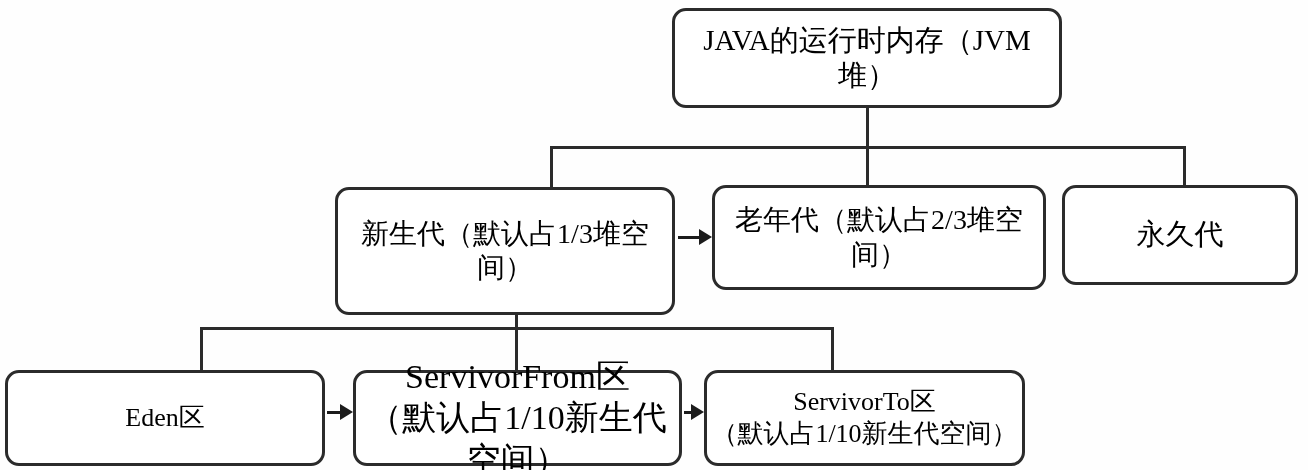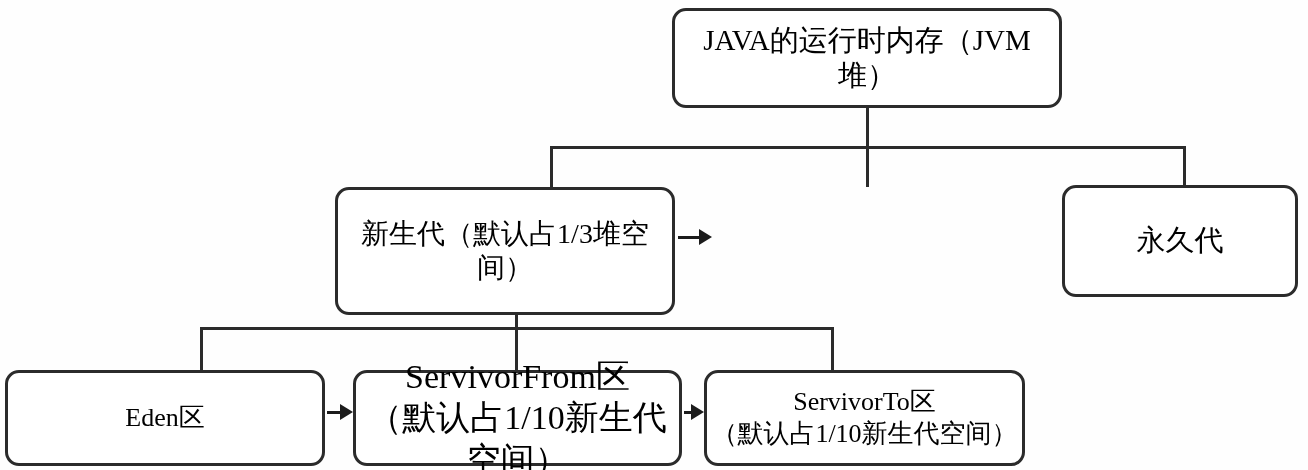--- a/index.html
+++ b/index.html
@@ -25,21 +25,21 @@
     display: flex;
     flex-direction: column;
     align-items: center;
     justify-content: center;
     text-align: center;
     line-height: 1.22;
   }
   .node-root       { left: 672px;  top: 8px;   width: 390px; height: 100px; font-size: 29px; }
   .node-young      { left: 335px;  top: 187px; width: 340px; height: 128px; font-size: 28px; }
   .node-old        { left: 712px;  top: 185px; width: 334px; height: 105px; font-size: 28px; }
-  .node-perm       { left: 1062px; top: 185px; width: 236px; height: 112px; font-size: 29px; }
+  .node-perm       { left: 1062px; top: 185px; width: 236px; height: 100px; font-size: 29px; }
   .node-eden       { left: 5px;    top: 370px; width: 320px; height: 96px;  font-size: 26px; }
   .node-sfrom      { left: 353px;  top: 370px; width: 329px; height: 96px;  font-size: 34px; }
   .node-sto        { left: 704px;  top: 370px; width: 321px; height: 96px;  font-size: 26px; }
 
   .line {
     position: absolute;
     background: #2b2b2b;
   }
   
   .l-root-down   { left: 866px;  top: 108px; width: 2.5px; height: 40px; }
@@ -99,20 +99,23 @@
   <div class="arrow-head  a3-head"></div>
 
   <div class="node node-root">
     <span>JAVA的运行时内存（JVM堆）</span>
   </div>
 
   <div class="node node-young">
     <span>新生代（默认占1/3堆空间）</span>
   </div>
 
+  <div class="node node-old">
+    <span>老年代（默认占2/3堆空间）</span>
+  </div>
 
   <div class="node node-perm">
     <span>永久代</span>
   </div>
 
   <div class="node node-eden">
     <span>Eden区</span>
   </div>
 
   <div class="node node-sfrom">

